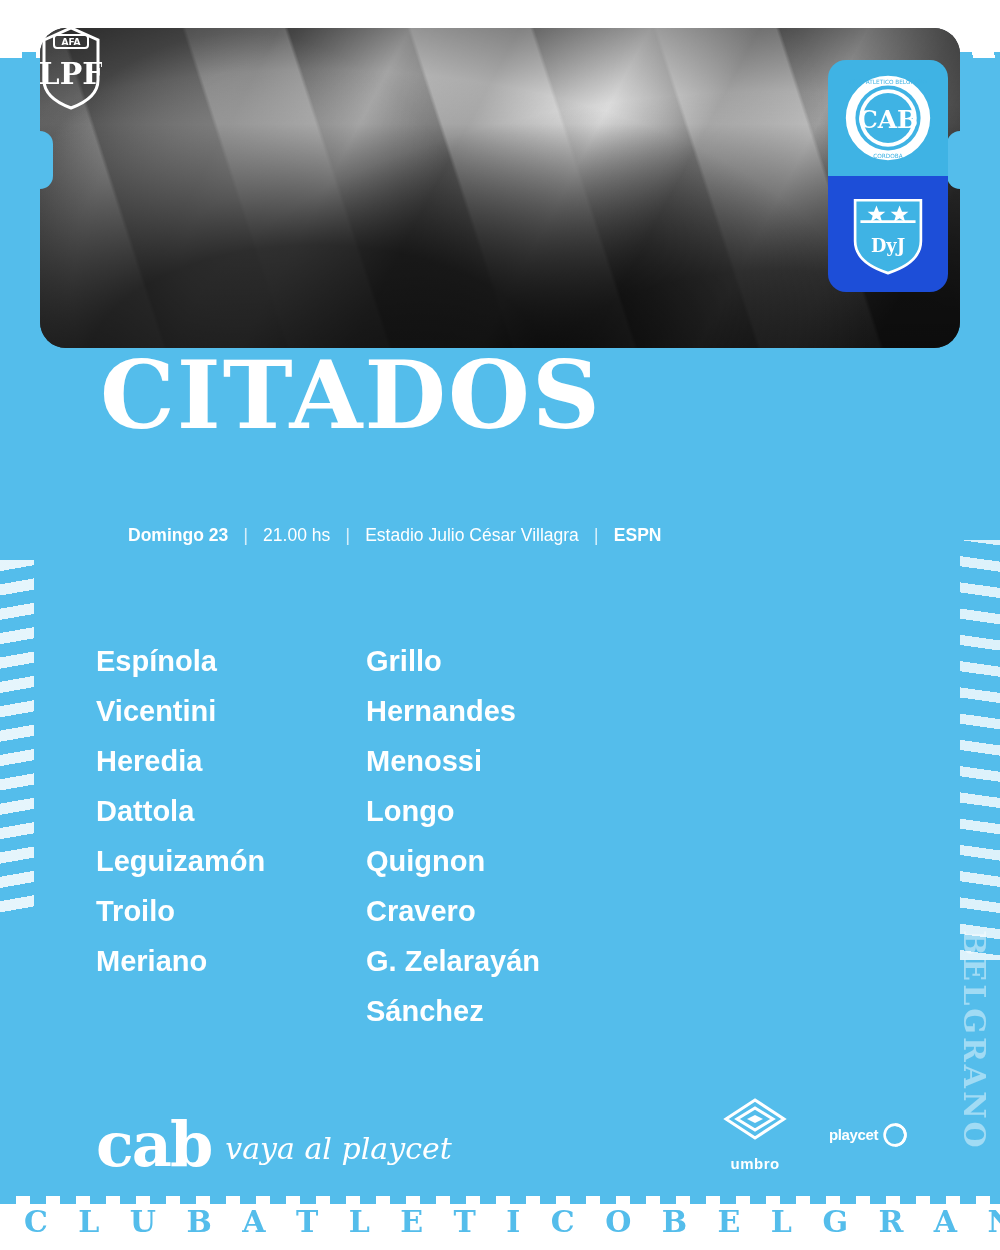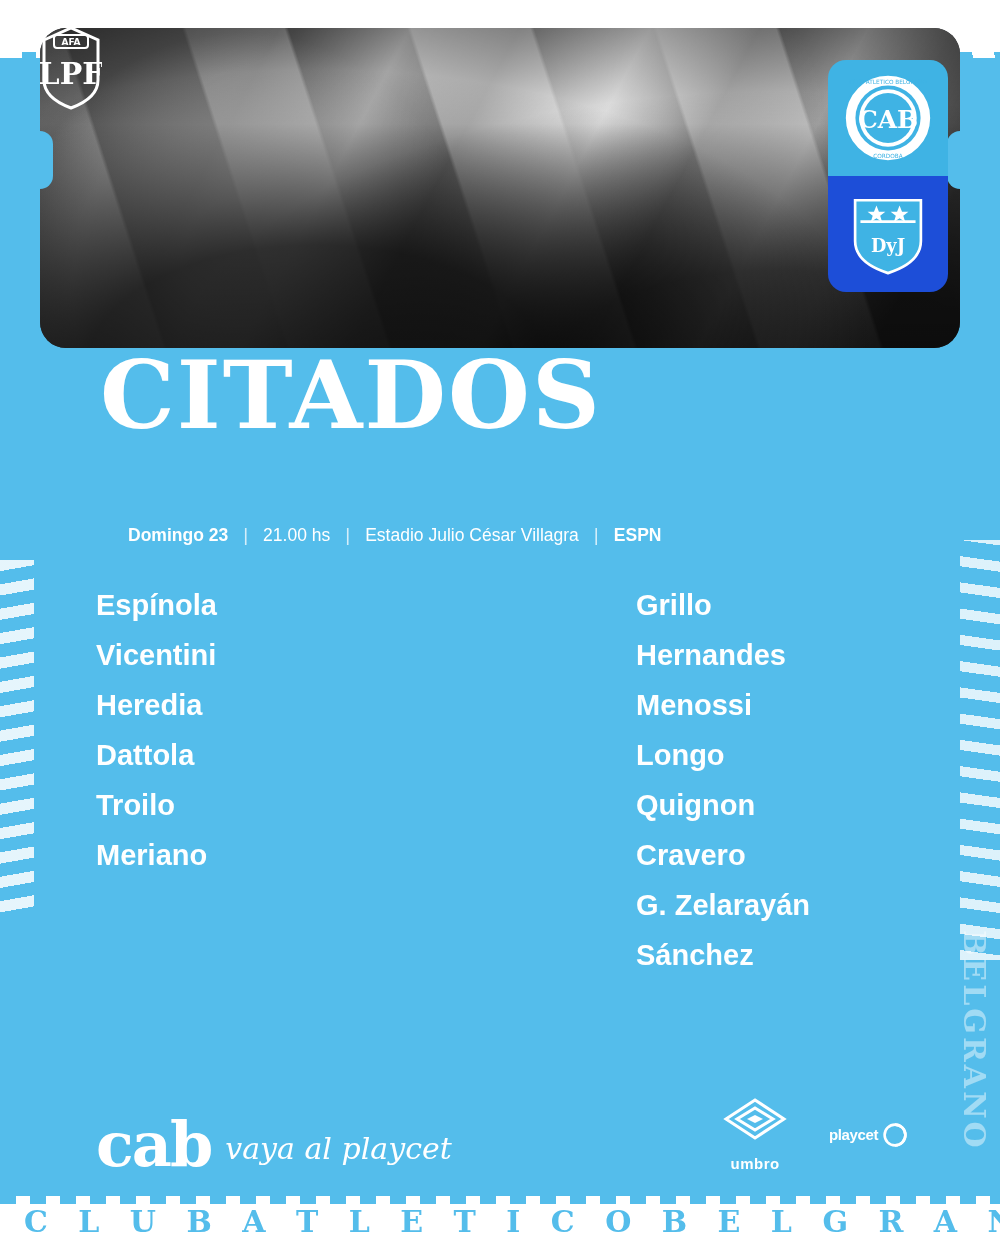--- a/index.html
+++ b/index.html
@@ -178,25 +178,24 @@
   .matchinfo .strong { font-weight: bold; }
   .matchinfo .sep {
     color: rgba(255,255,255,.75);
     font-weight: 300;
     font-size: 19px;
   }
 
   
   .players {
     position: absolute;
-    top: 580px; left: 96px;
+    top: 636px; left: 96px;
     width: 810px;
     display: flex;
-    gap: 15px;
-    justify-content: space-between;
+    gap: 0;
   }
   .pcol { width: 270px; }
   .pcol:nth-child(2) { width: 270px; }
   .player {
     color: #ffffff;
     font-weight: bold;
     font-size: 29px;
     line-height: 50px;
     white-space: nowrap;
   }
@@ -335,20 +334,21 @@
   <span class="sep">|</span>
   <span class="strong">ESPN</span>
 </div>
 
 <div class="players">
   <div class="pcol">
     <div class="player">Espínola</div>
     <div class="player">Vicentini</div>
     <div class="player">Heredia</div>
     <div class="player">Dattola</div>
+    <div class="player">Leguizamón</div>
     <div class="player">Troilo</div>
     <div class="player">Meriano</div>
   </div>
   <div class="pcol">
     <div class="player">Grillo</div>
     <div class="player">Hernandes</div>
     <div class="player">Menossi</div>
     <div class="player">Longo</div>
     <div class="player">Quignon</div>
     <div class="player">Cravero</div>

